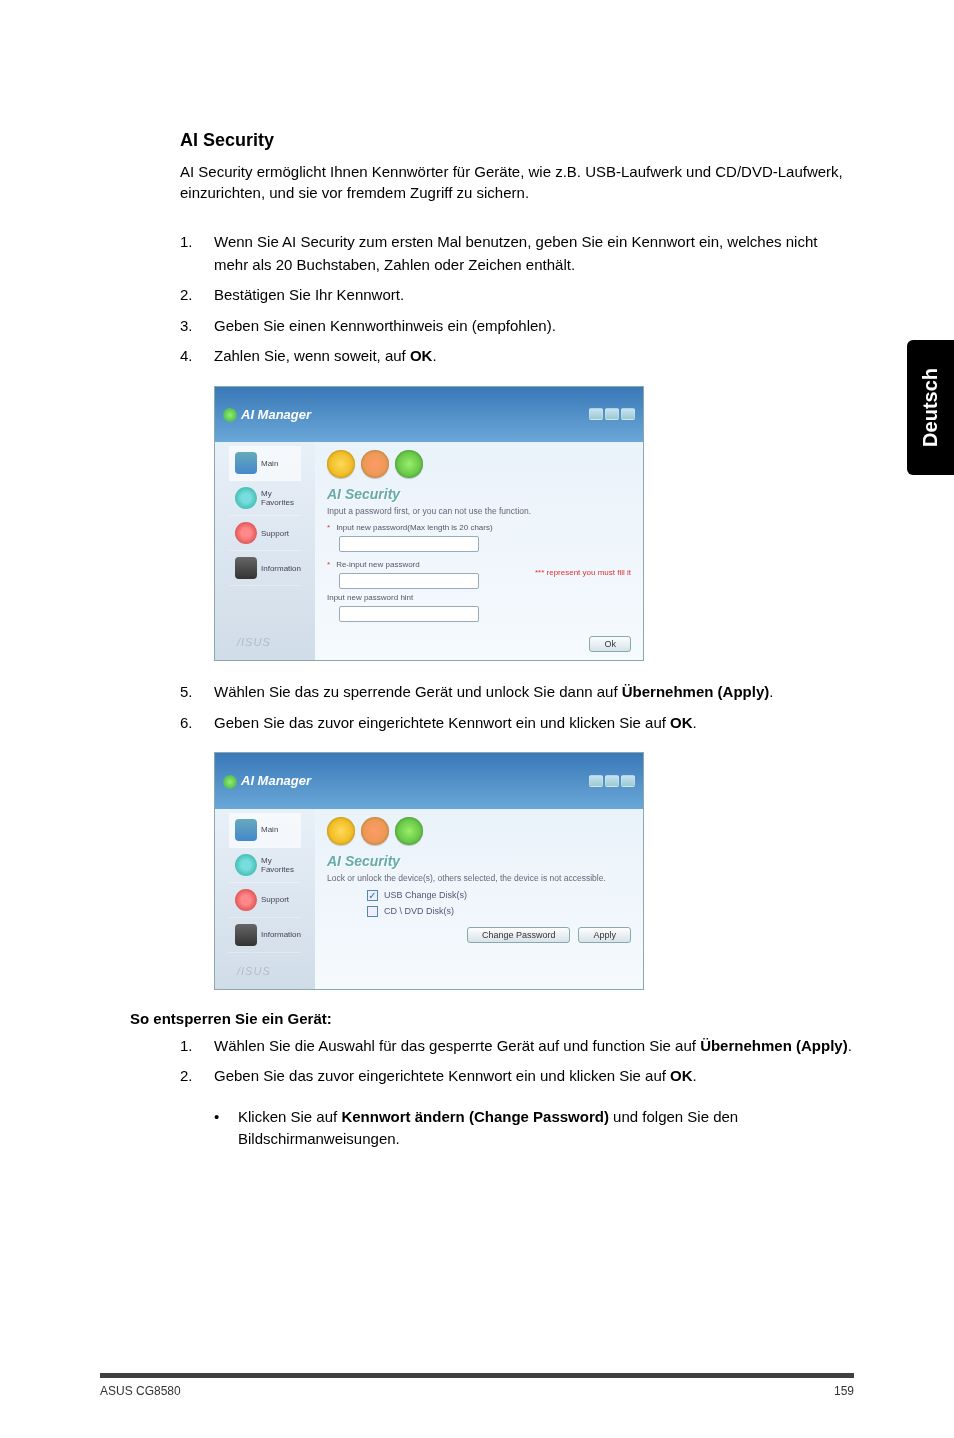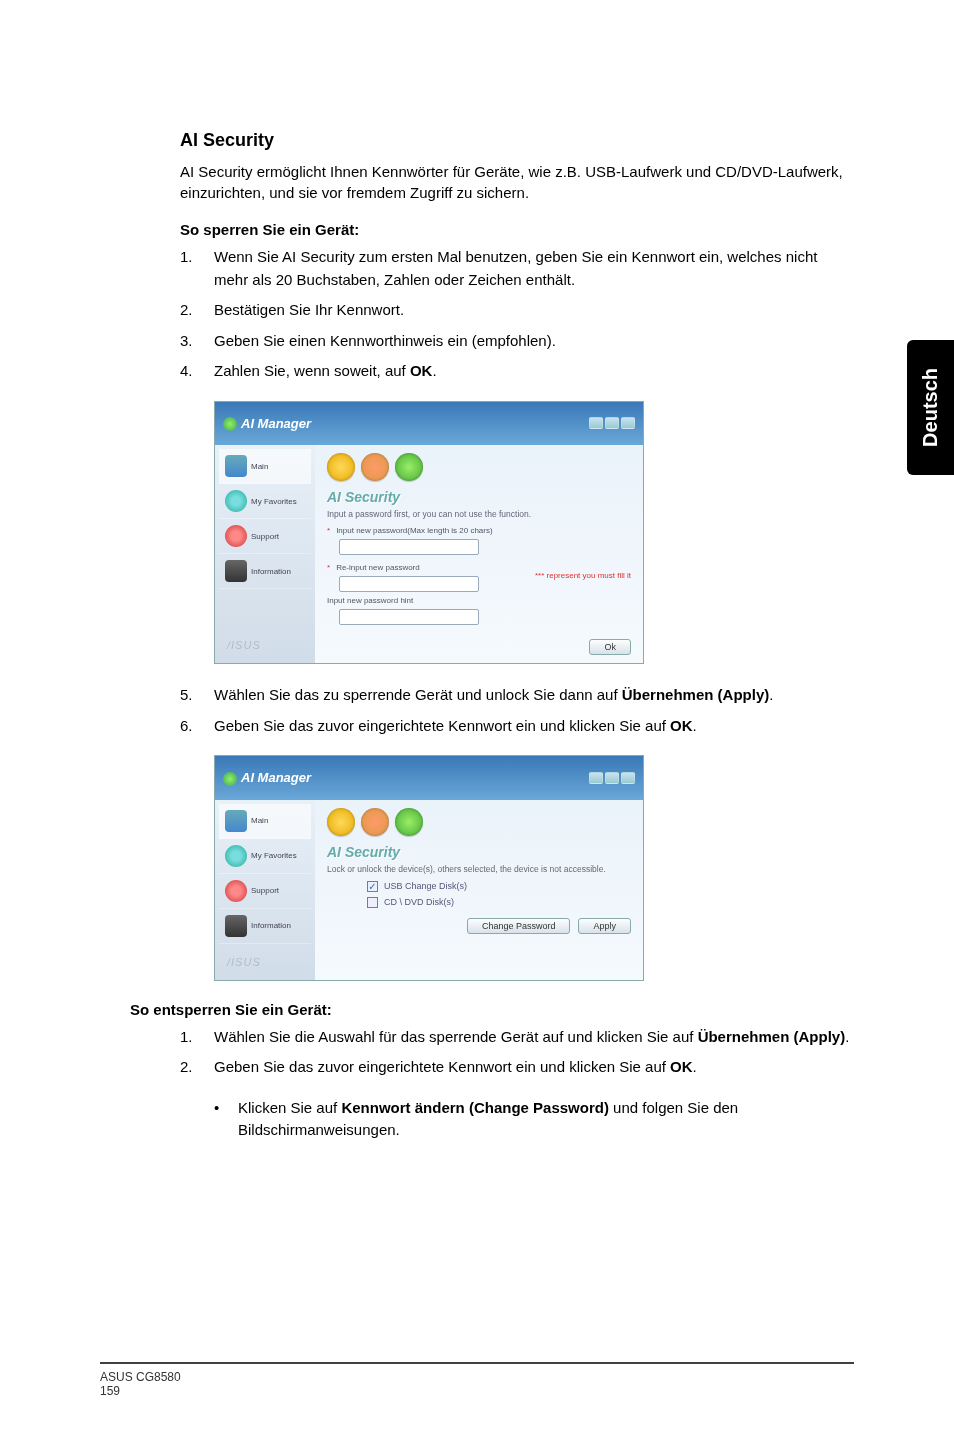--- a/index.html
+++ b/index.html
@@ -29,21 +29,21 @@
     border-radius: 0 6px 6px 0;
   }
   h3.section-title {
     font-size: 18px;
     font-weight: bold;
     margin-bottom: 10px;
   }
   p.intro {
     font-size: 15px;
     line-height: 1.4;
-    margin-bottom: 18px;
+    margin-bottom: 28px;
   }
   p.sub-heading {
     font-size: 15px;
     font-weight: bold;
     margin-bottom: 8px;
   }
   ol.steps {
     list-style: none;
     padding-left: 0;
     margin-bottom: 18px;
@@ -67,37 +67,37 @@
     background: linear-gradient(#dce8f0, #f0f6fb);
     font-size: 9px;
     color: #556;
     overflow: hidden;
   }
   .ss-titlebar {
     background: linear-gradient(#3a78b8, #6aa8d8);
     color: #fff;
     font-size: 13px;
     font-weight: bold;
-    padding: 14px 8px;
+    padding: 20px 8px;
     display: flex;
     align-items: center;
     justify-content: space-between;
     font-style: italic;
   }
   .ss-titlebar .win-icons { display:flex; gap:2px; }
   .ss-titlebar .win-btn {
     width: 14px; height: 12px;
     background: linear-gradient(#c8e0f5,#9cc);
     border:1px solid #fff3; border-radius:2px;
   }
   .ss-body { display: flex; min-height: 180px; }
   .ss-sidebar {
     width: 100px;
     background: linear-gradient(#e8f0f8, #d0dce8);
-    padding: 4px 4px;
+    padding: 4px 14px;
     display:flex; flex-direction:column;
   }
   .ss-side-item {
     display: flex;
     align-items: center;
     gap: 4px;
     padding: 6px 6px;
     font-size: 8px;
     color: #445;
     border-bottom:1px solid #fff5;
@@ -146,36 +146,35 @@
     color:#333;
   }
   .ss-check-row { display:flex; align-items:center; gap:6px; font-size:9px; color:#557; margin:5px 0 5px 40px;}
   .ss-check { width:11px; height:11px; border:1px solid #58a; background:#eef;}
   .ss-check.on::after{ content:"✓"; color:#27a; font-size:10px; line-height:9px; display:block; text-align:center;}
   .bullet-block { margin-left: 34px; margin-bottom: 14px; }
   .bullet-block .row { display:flex; font-size:15px; line-height:1.5; }
   .bullet-block .b { width:24px; flex-shrink:0; }
   .footer {
     position:absolute; bottom:40px; left:100px; right:100px;
-    border-top:2px solid #404040; padding-top:6px;
+    border-top:5px solid #404040; padding-top:6px;
     display:flex; justify-content:space-between;
-    font-size:12px; color:#333;flex-direction:column;
+    font-size:12px; color:#333;
   }
 </style>
 </head>
 <body>
 
 <div class="side-tab">Deutsch</div>
 
 <div class="page">
 
   <h3 class="section-title">AI Security</h3>
   <p class="intro">AI Security ermöglicht Ihnen Kennwörter für Geräte, wie z.B. USB-Laufwerk und CD/DVD-Laufwerk, einzurichten, und sie vor fremdem Zugriff zu sichern.</p>
 
-  <p class="sub-heading">So sperren Sie ein Gerät:</p>
 
   <ol class="steps">
     <li>
         <span class="num">1.</span>
         <span class="txt">Wenn Sie AI Security zum ersten Mal benutzen, geben Sie ein Kennwort ein, welches nicht mehr als 20 Buchstaben, Zahlen oder Zeichen enthält.</span>
       </li>
     <li>
         <span class="num">2.</span>
         <span class="txt">Bestätigen Sie Ihr Kennwort.</span>
       </li>
@@ -319,21 +318,21 @@
           <span class="ss-btn">Apply</span>
         </div>
       </div>
     </div>
   </div>
 
   <p class="sub-heading" style="margin-left:-50px;">So entsperren Sie ein Gerät:</p>
   <ol class="steps">
     <li>
         <span class="num">1.</span>
-        <span class="txt"><span>Wählen Sie die Auswahl für das sperrende Gerät auf und klicken Sie auf </span><span class="bold">Übernehmen (Apply)</span><span>.</span></span>
+        <span class="txt"><span>Wählen Sie die Auswahl für das gesperrte Gerät auf und function Sie auf </span><span class="bold">Übernehmen (Apply)</span><span>.</span></span>
       </li>
     <li>
         <span class="num">2.</span>
         <span class="txt"><span>Geben Sie das zuvor eingerichtete Kennwort ein und klicken Sie auf </span><span class="bold">OK</span><span>.</span></span>
       </li>
   </ol>
 
   <div class="bullet-block">
     <div class="row">
         <span class="b">•</span>

